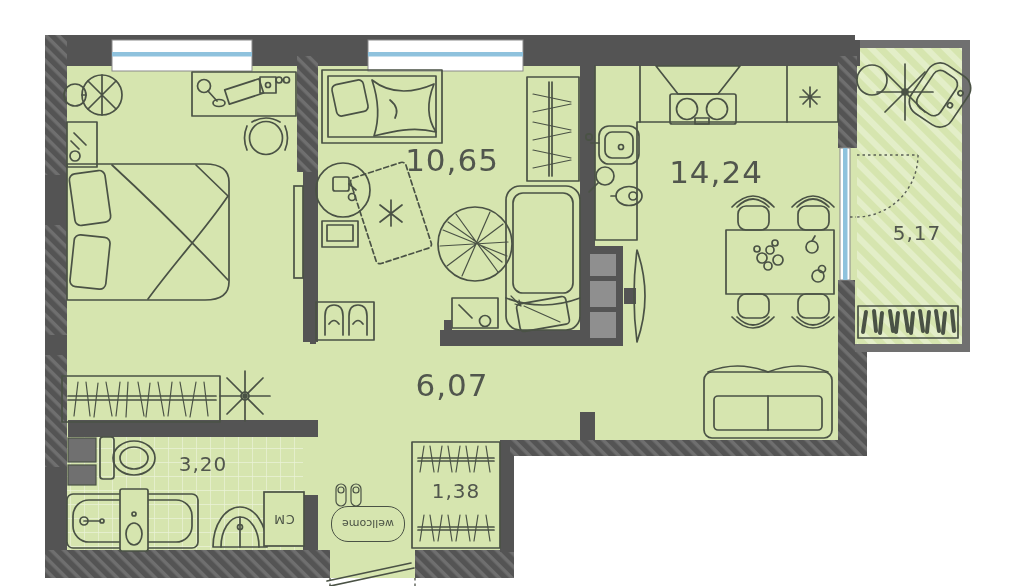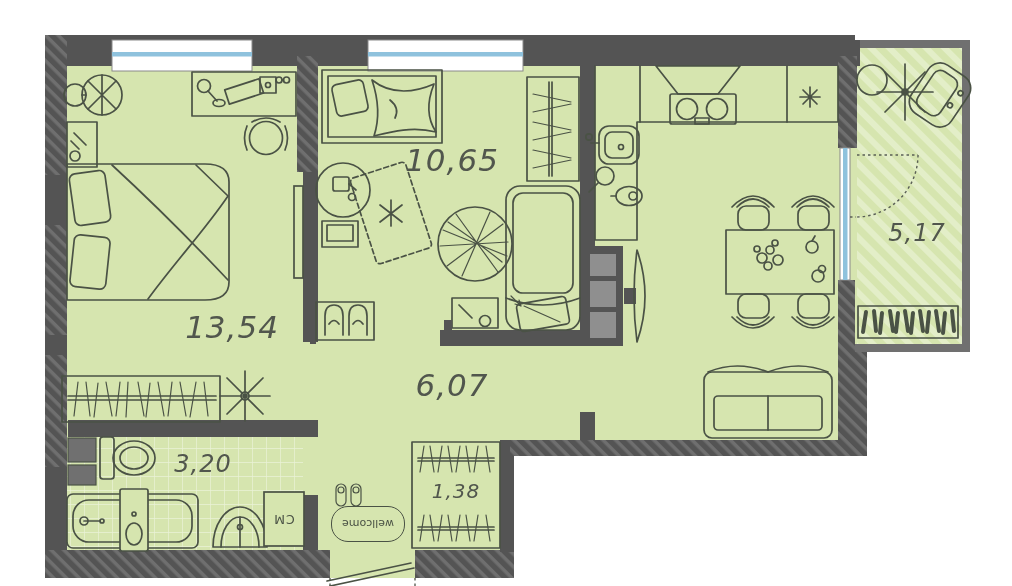--- a/index.html
+++ b/index.html
@@ -12,22 +12,22 @@
   .furf{fill:var(--floor,#d6e5af);stroke:var(--line,#4a5245);stroke-width:1.7;}
   .wall{fill:var(--wall,#545454);}
   .bwall{fill:var(--balcony-wall,#707070);}
   .appl{fill:var(--appliance,#8f8f8f);stroke:none;}
   .appld{fill:#707070;stroke:var(--line,#4a5245);stroke-width:1.2;}
   .white{fill:#fff;}
   .glassf{fill:#fff;stroke:#8a8a8a;stroke-width:1;}
   .glassb{fill:var(--glass,#8fc2dd);}
   .dot{fill:none;stroke:#5a5f56;stroke-width:1.4;stroke-dasharray:2.5 3;}
   .arealbl{position:absolute;transform:translate(-50%,-50%);color:var(--text,#51564d);
-           letter-spacing:1px;white-space:nowrap;line-height:1;font-style:italic;}
-  .big{font-size:31px;} .mid{font-size:24px;} .small{font-size:20px;}
+           letter-spacing:1px;white-space:nowrap;line-height:1;}
+  .big{font-size:31px;} .mid{font-size:20px;} .small{font-size:20px;}
   .cmlbl{position:absolute;left:284px;top:519px;transform:translate(-50%,-50%) rotate(180deg);
          font-size:12.5px;letter-spacing:1px;color:var(--line,#4a5245);}
   .mat{position:absolute;left:331px;top:506px;width:74px;height:36px;box-sizing:border-box;
        border:1.7px solid var(--line,#4a5245);border-radius:17px;transform:rotate(180deg);
        display:flex;align-items:center;justify-content:center;font-size:11px;
        color:var(--line,#4a5245);background:var(--floor,#d6e5af);}
 </style>
 </head>
 <body>
 
@@ -325,22 +325,22 @@
     <g class="fur">
       <rect x="858" y="306" width="100" height="32"></rect>
       <path class="thick" d="M866,312 L863,332 M874,311 L876,331 M882,313 L880,333 M890,311 L893,331 M898,313 L896,332 M905,311 L908,331 M913,313 L911,333 M920,311 L923,331 M929,312 L927,332 M936,311 L939,331 M945,313 L943,333 M952,311 L954,331"></path>
     </g>
     <g>
       <path class="dot" d="M857,155 H918 M918,155 A62,62 0 0 1 856,217 M850,217 H856"></path>
     </g>
   </g>
 </svg>
 
-<div class="arealbl big" style="left:232px;top:327px">13,54</div>
 <div class="arealbl big" style="left:452px;top:160px">10,65</div>
+<div class="arealbl big" style="left:716px;top:172px">14,24</div>
 <div class="arealbl mid" style="left:917px;top:233px">5,17</div>
 <div class="arealbl big" style="left:452px;top:385px">6,07</div>
 <div class="arealbl mid" style="left:203px;top:464px">3,20</div>
 <div class="arealbl small" style="left:456px;top:491px">1,38</div>
 
 <div class="cmlbl">СМ</div>
 <div class="mat">
   <span>wellcome</span>
 </div>
 </div>

